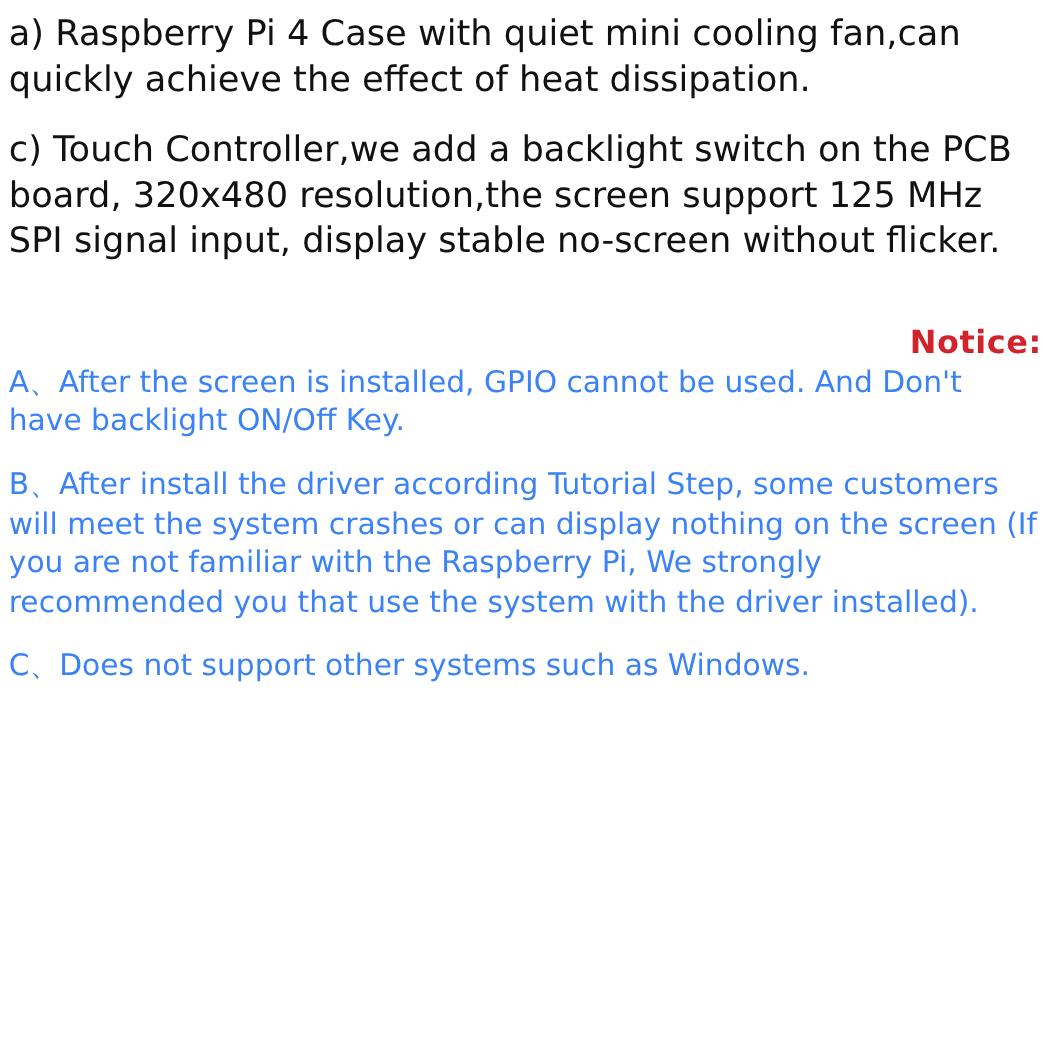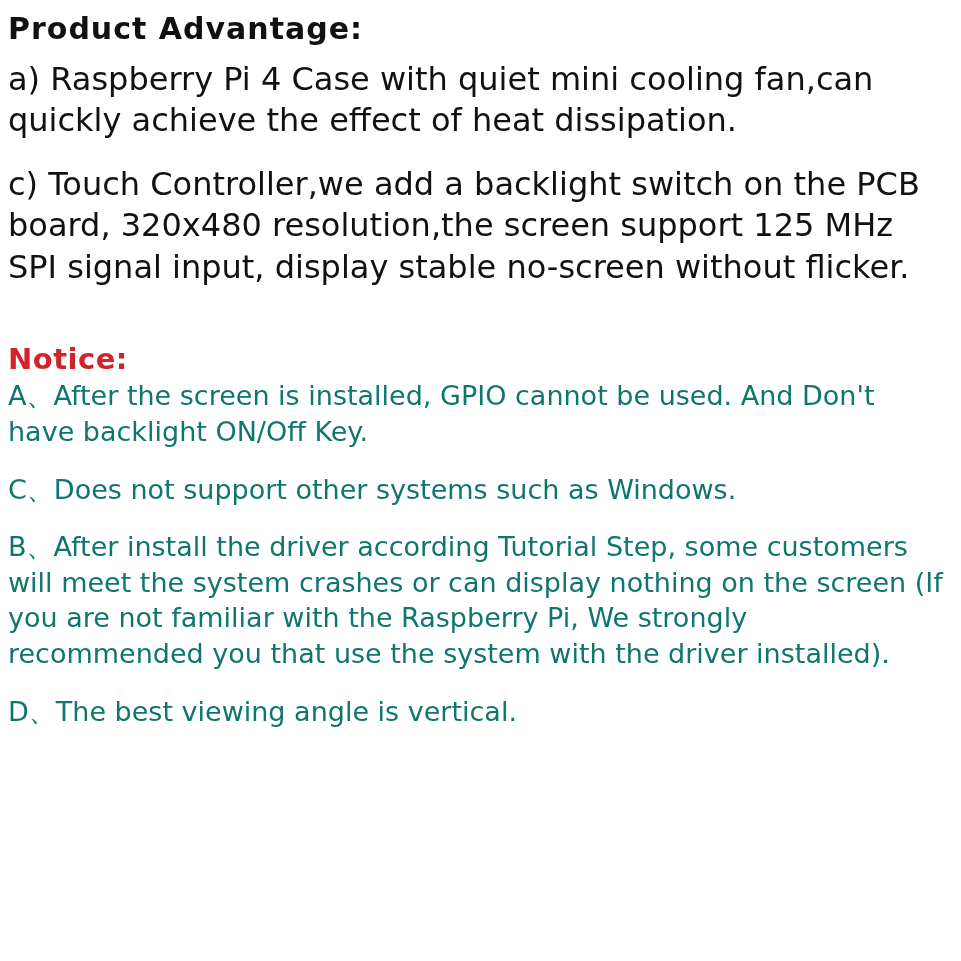--- a/index.html
+++ b/index.html
@@ -37,48 +37,47 @@
   .para.tight {
     margin-bottom: 20px;
   }
   .notice-heading {
     font-size: 29px;
     font-weight: bold;
     color: #d0232b;
     margin: 30px 0 2px 0;
     line-height: 1.1;
     letter-spacing: 0.5px;
+    text-align: right;
   }
   .notice-para {
     font-size: 27px;
     line-height: 1.32;
     margin: 0 0 22px 0;
-    color: #0f766e;
+    color: #3b82f6;
   }
   .spacer {
     height: 6px;
   }
 </style>
 </head>
 <body>
 
 <div class="page">
 
-  <div class="heading">Product Advantage:</div>
 
   <div class="para">a) Raspberry Pi 4 Case with quiet mini cooling fan,can quickly achieve the effect of heat dissipation.</div>
 
 
   <div class="para tight">c) Touch Controller,we add a backlight switch on the PCB board, 320x480 resolution,the screen support 125 MHz SPI signal input, display stable no-screen without flicker.</div>
 
   <div class="spacer"></div>
 
   <div class="notice-heading">Notice:</div>
 
   <div class="notice-para">A、After the screen is installed, GPIO cannot be used. And Don't have backlight ON/Off Key.</div>
 
+  <div class="notice-para">B、After install the driver according Tutorial Step, some customers will meet the system crashes or can display nothing on the screen (If you are not familiar with the Raspberry Pi, We strongly recommended you that use the system with the driver installed).</div>
+
   <div class="notice-para">C、Does not support other systems such as Windows.</div>
 
-  <div class="notice-para">B、After install the driver according Tutorial Step, some customers will meet the system crashes or can display nothing on the screen (If you are not familiar with the Raspberry Pi, We strongly recommended you that use the system with the driver installed).</div>
-
-  <div class="notice-para">D、The best viewing angle is vertical.</div>
 
 </div>
 
 </body></html>

